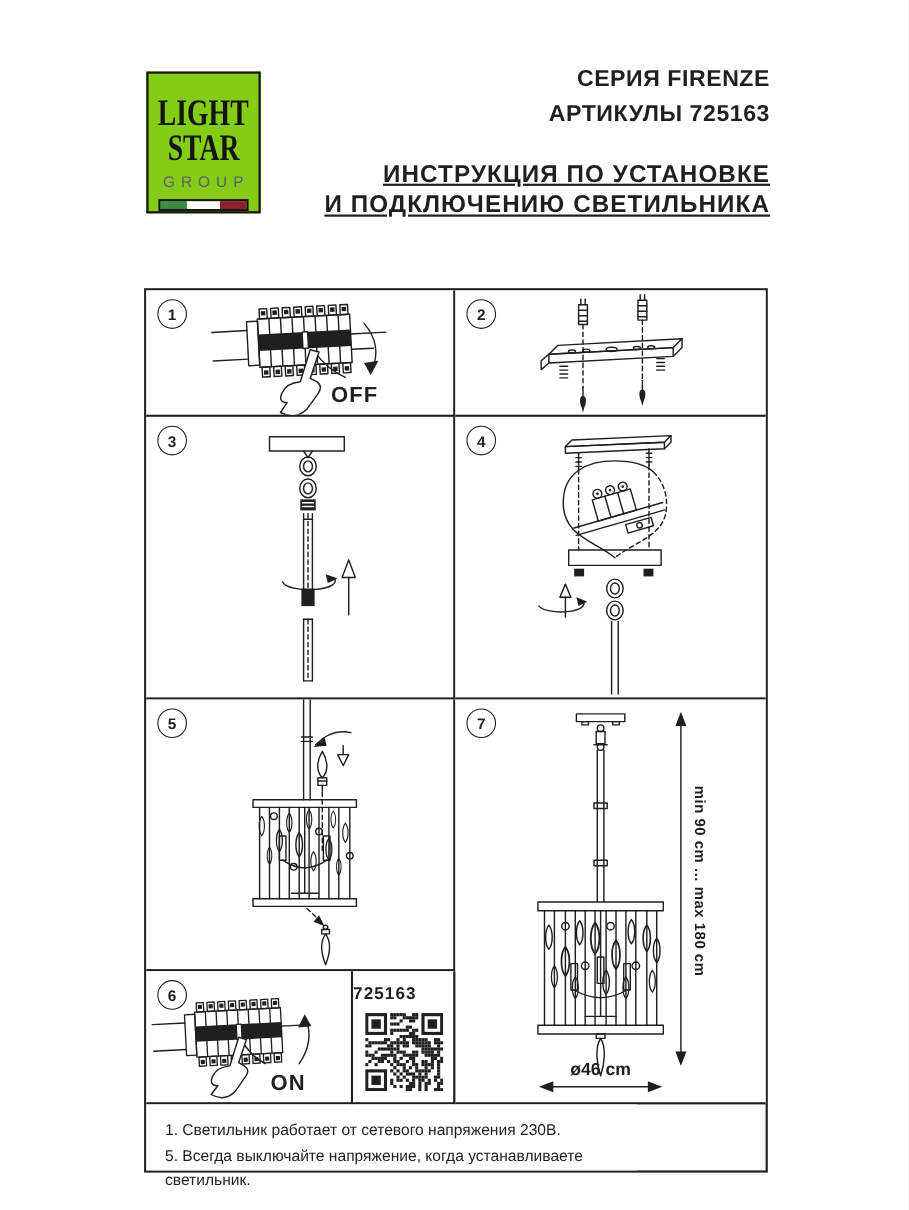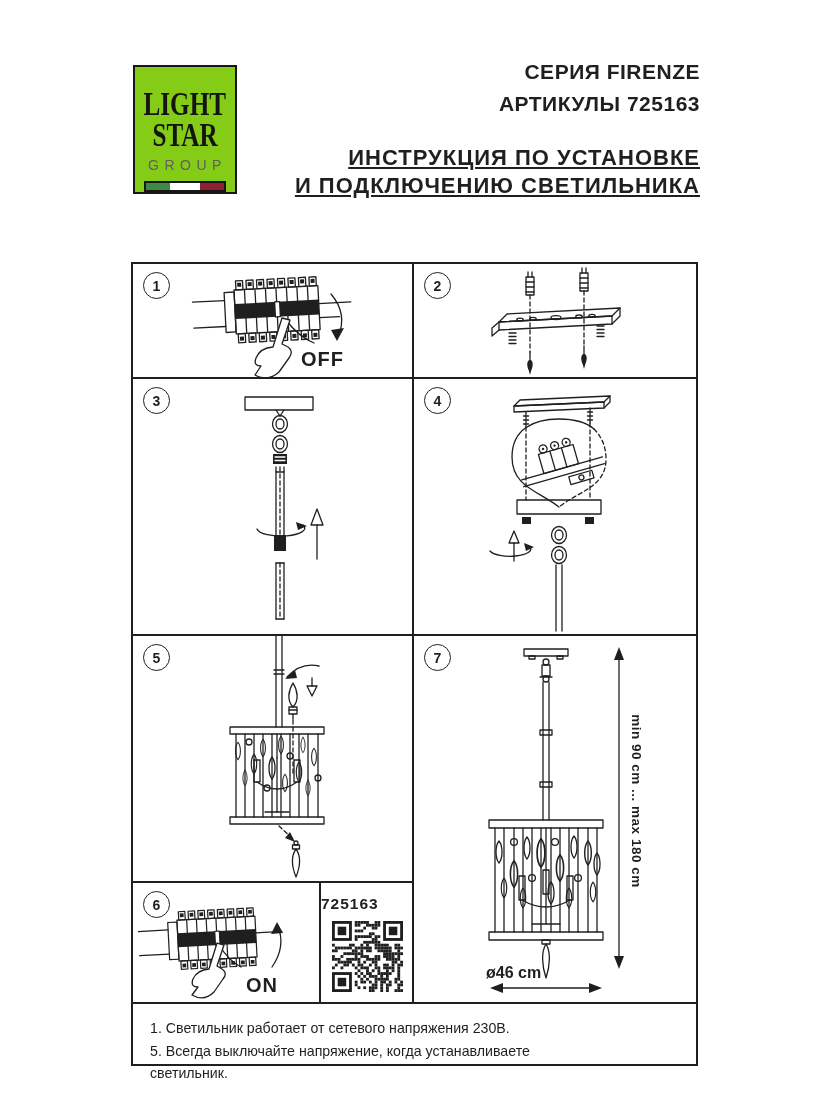--- a/index.html
+++ b/index.html
@@ -55,21 +55,21 @@
     { stroke:var(--ink); stroke-width:1.3px; fill:none; stroke-linecap:round; stroke-linejoin:round; }
   .fl { fill:var(--ink) !important; stroke:none !important; }
   .wh { fill:#ffffff !important; }
   .dash { stroke-dasharray:4 3; }
 
   .lbl { position:absolute; font-weight:700; color:var(--ink); white-space:nowrap; }
   .switch-lbl { font-size:20px; letter-spacing:1px; }
 
   #dimv { left:230px; top:40px; width:250px; transform:rotate(90deg); transform-origin:0 0;
           text-align:center; font-size:13.5px; letter-spacing:0.5px; }
-  #dimh { left:72px; top:328px; width:120px; text-align:left; font-size:16px; }
+  #dimh { left:72px; top:328px; width:120px; text-align:center; font-size:16px; }
 
   #qr-article { left:0; top:12px; width:100%; text-align:left; font-size:15.5px; letter-spacing:1px; }
   #qr-box { left:11px; top:38px; width:71px; height:71px; }
 
   #gfooter { padding:13px 0 0 17px; font-size:14.2px; line-height:22.5px; font-weight:400; }
 </style>
 </head>
 <body>
 
 <div id="page">

